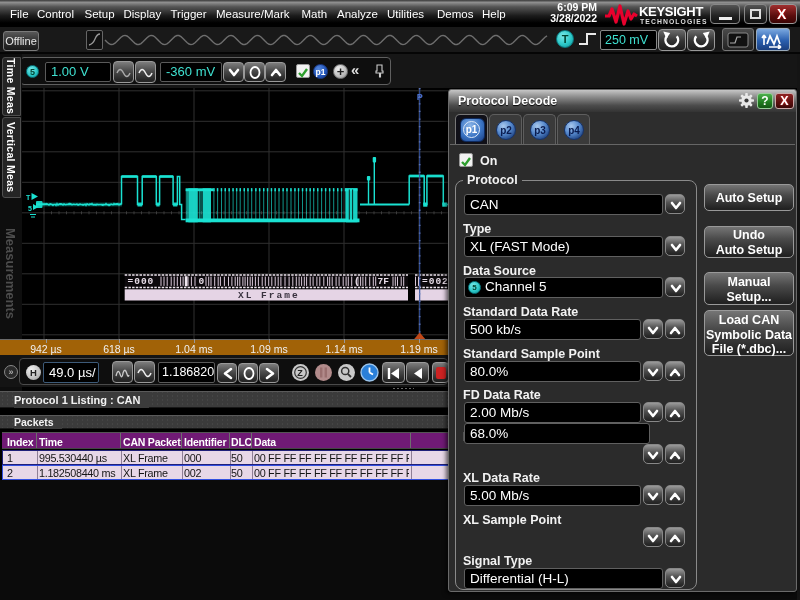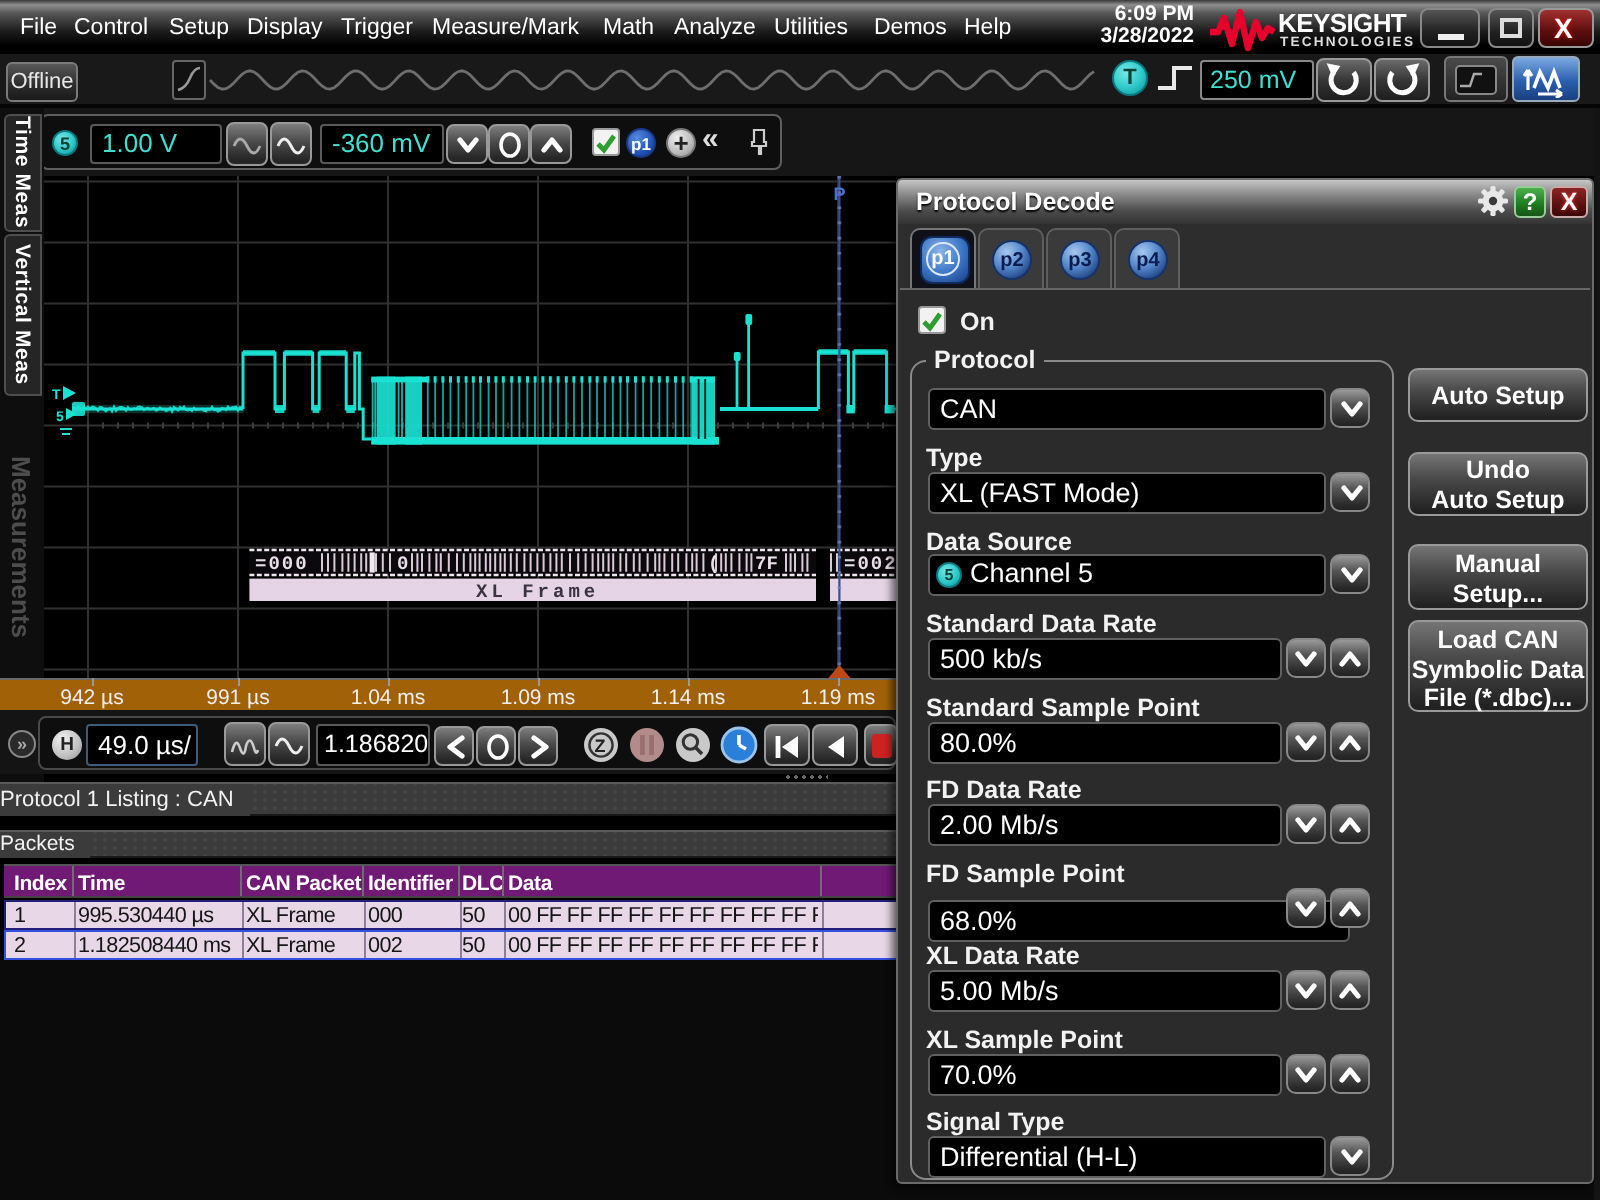--- a/index.html
+++ b/index.html
@@ -45,21 +45,21 @@
 #timeaxis span { position:absolute; top:3px; color:#f0f0f0; font-size:10.5px; transform:translateX(-50%); white-space:nowrap; }
 
 #timebar { left:0; top:355px; width:448px; height:32px; background:#141414; }
 #tbcont { left:19px; top:3px; width:429px; height:27px; background:#0e0e0e; border:1px solid #4a4a4a; border-radius:4px; }
 .circbtn { position:absolute; border-radius:50%; }
 
 .texbar { position:absolute; left:0; width:448px; color:#f2f2f2; font-size:11px;
   background:#3b3b3b; border-top:1px solid #5a5a5a; border-bottom:1px solid #181818;
   background-image:radial-gradient(circle, #454545 0.9px, transparent 1.1px);
   background-size:5px 4px; background-position:60px 2px; }
-.texbar b { position:absolute; left:0; font-weight:normal; background:#3b3b3b; padding-right:8px; }
+.texbar b { position:absolute; left:14px; font-weight:bold; background:#3b3b3b; padding-right:8px; }
 #tblhead { left:2px; top:432px; width:453px; height:17px; background:#701a75; border-top:1px solid #555; border-bottom:1px solid #444;}
 #tblhead span { position:absolute; top:2.5px; color:#fff; font-size:10.5px; font-weight:bold; letter-spacing:-0.2px; }
 .vline { position:absolute; top:0; width:1px; background:#6e6e6e; height:100%; }
 .trow { position:absolute; left:2px; width:453px; height:15px; background:#e7d7e7; color:#151515; font-size:10.8px; letter-spacing:-0.3px; }
 .trow span { position:absolute; top:1px; }
 .trow .cl { position:absolute; top:0; width:1px; background:#8f7f96; height:100%; }
 
 #dialog { left:448px; top:89px; width:349px; height:503px; background:#2d2d2d; border:1px solid #6a6a6a;
   border-radius:3px; box-shadow:-2px 2px 4px rgba(0,0,0,0.6); }
 #dtitle { left:0; top:0; width:347px; height:22px; border-radius:2px 2px 0 0;
@@ -279,21 +279,21 @@
     <text x="355.5" y="196.4" fill="#e9dfe9" font-size="9.5" font-family="Liberation Mono" font-weight="bold">7F</text>
     <text x="400" y="196.4" fill="#e9dfe9" font-size="9.5" font-family="Liberation Mono" font-weight="bold" letter-spacing="1">=002</text>
     <text x="216" y="210.3" fill="#3a3340" font-size="9.5" font-family="Liberation Mono" font-weight="bold" letter-spacing="2">XL Frame</text>
     <line x1="397.7" y1="0" x2="397.7" y2="251" stroke="#31509e" stroke-width="1.1"></line>
     <line x1="397.7" y1="0" x2="397.7" y2="251" stroke="#7287c8" stroke-width="1.8" stroke-dasharray="1.3,6.3" opacity="0.7"></line>
     <text x="394.7" y="12" fill="#4a6fce" font-size="9" font-weight="bold" font-family="Liberation Sans">P</text>
     <path d="M392.2,251 L403.2,251 L397.7,244.5 Z" fill="#c04818"></path>
   </svg>
 <div class="abs" id="timeaxis">
 <span style="left:46px">942 µs</span>
-<span style="left:119px">991 µs</span>
+<span style="left:119px">618 µs</span>
 <span style="left:194px">1.04 ms</span>
 <span style="left:269px">1.09 ms</span>
 <span style="left:344px">1.14 ms</span>
 <span style="left:419px">1.19 ms</span>
 <div class="abs" style="left:46px;top:-1px;width:1px;height:4px;background:#999"></div>
     <div class="abs" style="left:119px;top:-1px;width:1px;height:4px;background:#999"></div>
     <div class="abs" style="left:194px;top:-1px;width:1px;height:4px;background:#999"></div>
     <div class="abs" style="left:269px;top:-1px;width:1px;height:4px;background:#999"></div>
     <div class="abs" style="left:344px;top:-1px;width:1px;height:4px;background:#999"></div>
     <div class="abs" style="left:419px;top:-1px;width:1px;height:4px;background:#999"></div>
@@ -476,37 +476,36 @@
       </svg></div>
 <span class="dlab" style="left:14px;top:298px">FD Data Rate</span>
 <div class="dfield" style="top:312px;width:177px;line-height:19px">2.00 Mb/s</div>
 <div class="spinbtn" style="left:193.5px;top:312px;padding:3px 2.5px"><svg width="14" height="13" viewBox="0 0 14 13" style="">
         <path d="M3,4 L7,9 L11,4" stroke="#fff" stroke-width="2.6" fill="none" stroke-linecap="round" stroke-linejoin="round"></path>
       </svg></div>
 <div class="spinbtn" style="left:215.5px;top:312px;padding:3px 2.5px"><svg width="14" height="13" viewBox="0 0 14 13" style="">
         <path d="M3,9 L7,4 L11,9" stroke="#fff" stroke-width="2.6" fill="none" stroke-linecap="round" stroke-linejoin="round"></path>
       </svg></div>
 <span class="dlab" style="left:14px;top:339.5px">FD Sample Point</span>
-<div class="dfield" style="top:360px;width:211px;line-height:19px">68.0%</div>
+<div class="dfield" style="top:333px;width:186px;line-height:19px">68.0%</div>
 <div class="spinbtn" style="left:193.5px;top:353.5px;padding:3px 2.5px"><svg width="14" height="13" viewBox="0 0 14 13" style="">
         <path d="M3,4 L7,9 L11,4" stroke="#fff" stroke-width="2.6" fill="none" stroke-linecap="round" stroke-linejoin="round"></path>
       </svg></div>
 <div class="spinbtn" style="left:215.5px;top:353.5px;padding:3px 2.5px"><svg width="14" height="13" viewBox="0 0 14 13" style="">
         <path d="M3,9 L7,4 L11,9" stroke="#fff" stroke-width="2.6" fill="none" stroke-linecap="round" stroke-linejoin="round"></path>
       </svg></div>
 <span class="dlab" style="left:14px;top:381px">XL Data Rate</span>
 <div class="dfield" style="top:395px;width:177px;line-height:19px">5.00 Mb/s</div>
 <div class="spinbtn" style="left:193.5px;top:395px;padding:3px 2.5px"><svg width="14" height="13" viewBox="0 0 14 13" style="">
         <path d="M3,4 L7,9 L11,4" stroke="#fff" stroke-width="2.6" fill="none" stroke-linecap="round" stroke-linejoin="round"></path>
       </svg></div>
 <div class="spinbtn" style="left:215.5px;top:395px;padding:3px 2.5px"><svg width="14" height="13" viewBox="0 0 14 13" style="">
         <path d="M3,9 L7,4 L11,9" stroke="#fff" stroke-width="2.6" fill="none" stroke-linecap="round" stroke-linejoin="round"></path>
       </svg></div>
 <span class="dlab" style="left:14px;top:422.5px">XL Sample Point</span>
-<div class="dfield" style="top:436.5px;width:177px;line-height:19px">70.0%</div>
 <div class="spinbtn" style="left:193.5px;top:436.5px;padding:3px 2.5px"><svg width="14" height="13" viewBox="0 0 14 13" style="">
         <path d="M3,4 L7,9 L11,4" stroke="#fff" stroke-width="2.6" fill="none" stroke-linecap="round" stroke-linejoin="round"></path>
       </svg></div>
 <div class="spinbtn" style="left:215.5px;top:436.5px;padding:3px 2.5px"><svg width="14" height="13" viewBox="0 0 14 13" style="">
         <path d="M3,9 L7,4 L11,9" stroke="#fff" stroke-width="2.6" fill="none" stroke-linecap="round" stroke-linejoin="round"></path>
       </svg></div>
 <span class="dlab" style="left:14px;top:464px">Signal Type</span>
 <div class="dfield" style="top:478px;line-height:19px">Differential (H-L)</div>
 <div class="spinbtn" style="left:216px;top:478px;padding:3px 2.5px"><svg width="14" height="13" viewBox="0 0 14 13" style="">
         <path d="M3,4 L7,9 L11,4" stroke="#fff" stroke-width="2.6" fill="none" stroke-linecap="round" stroke-linejoin="round"></path>

